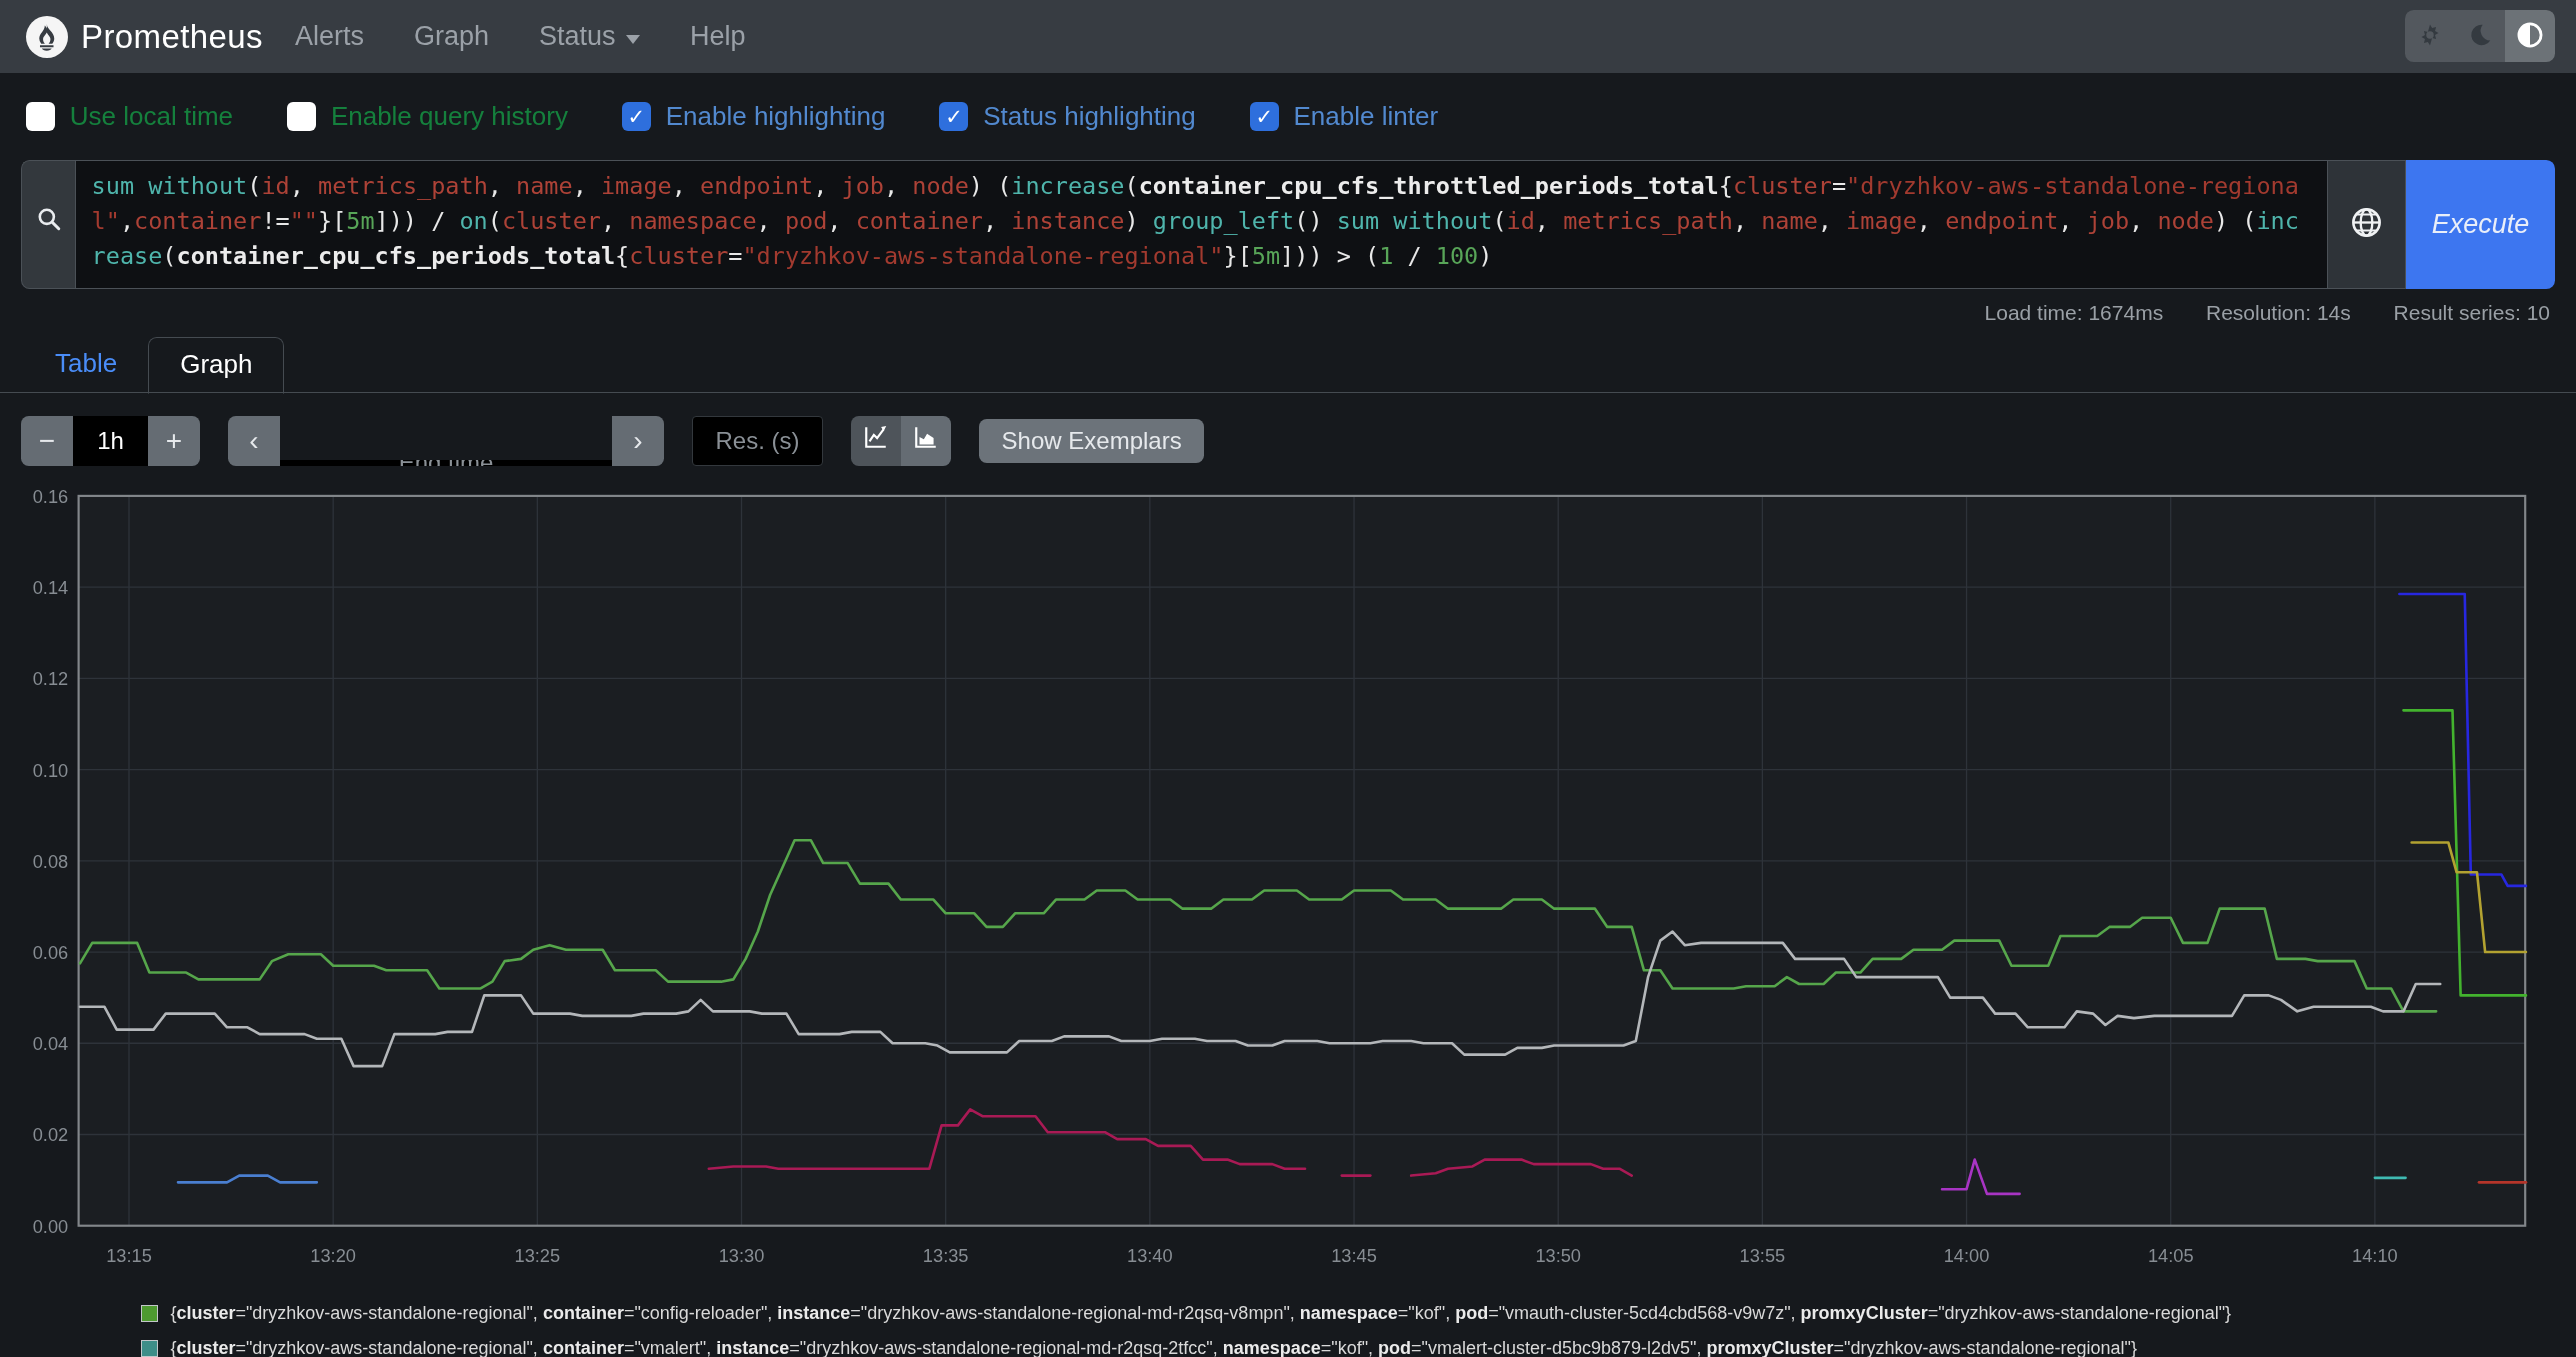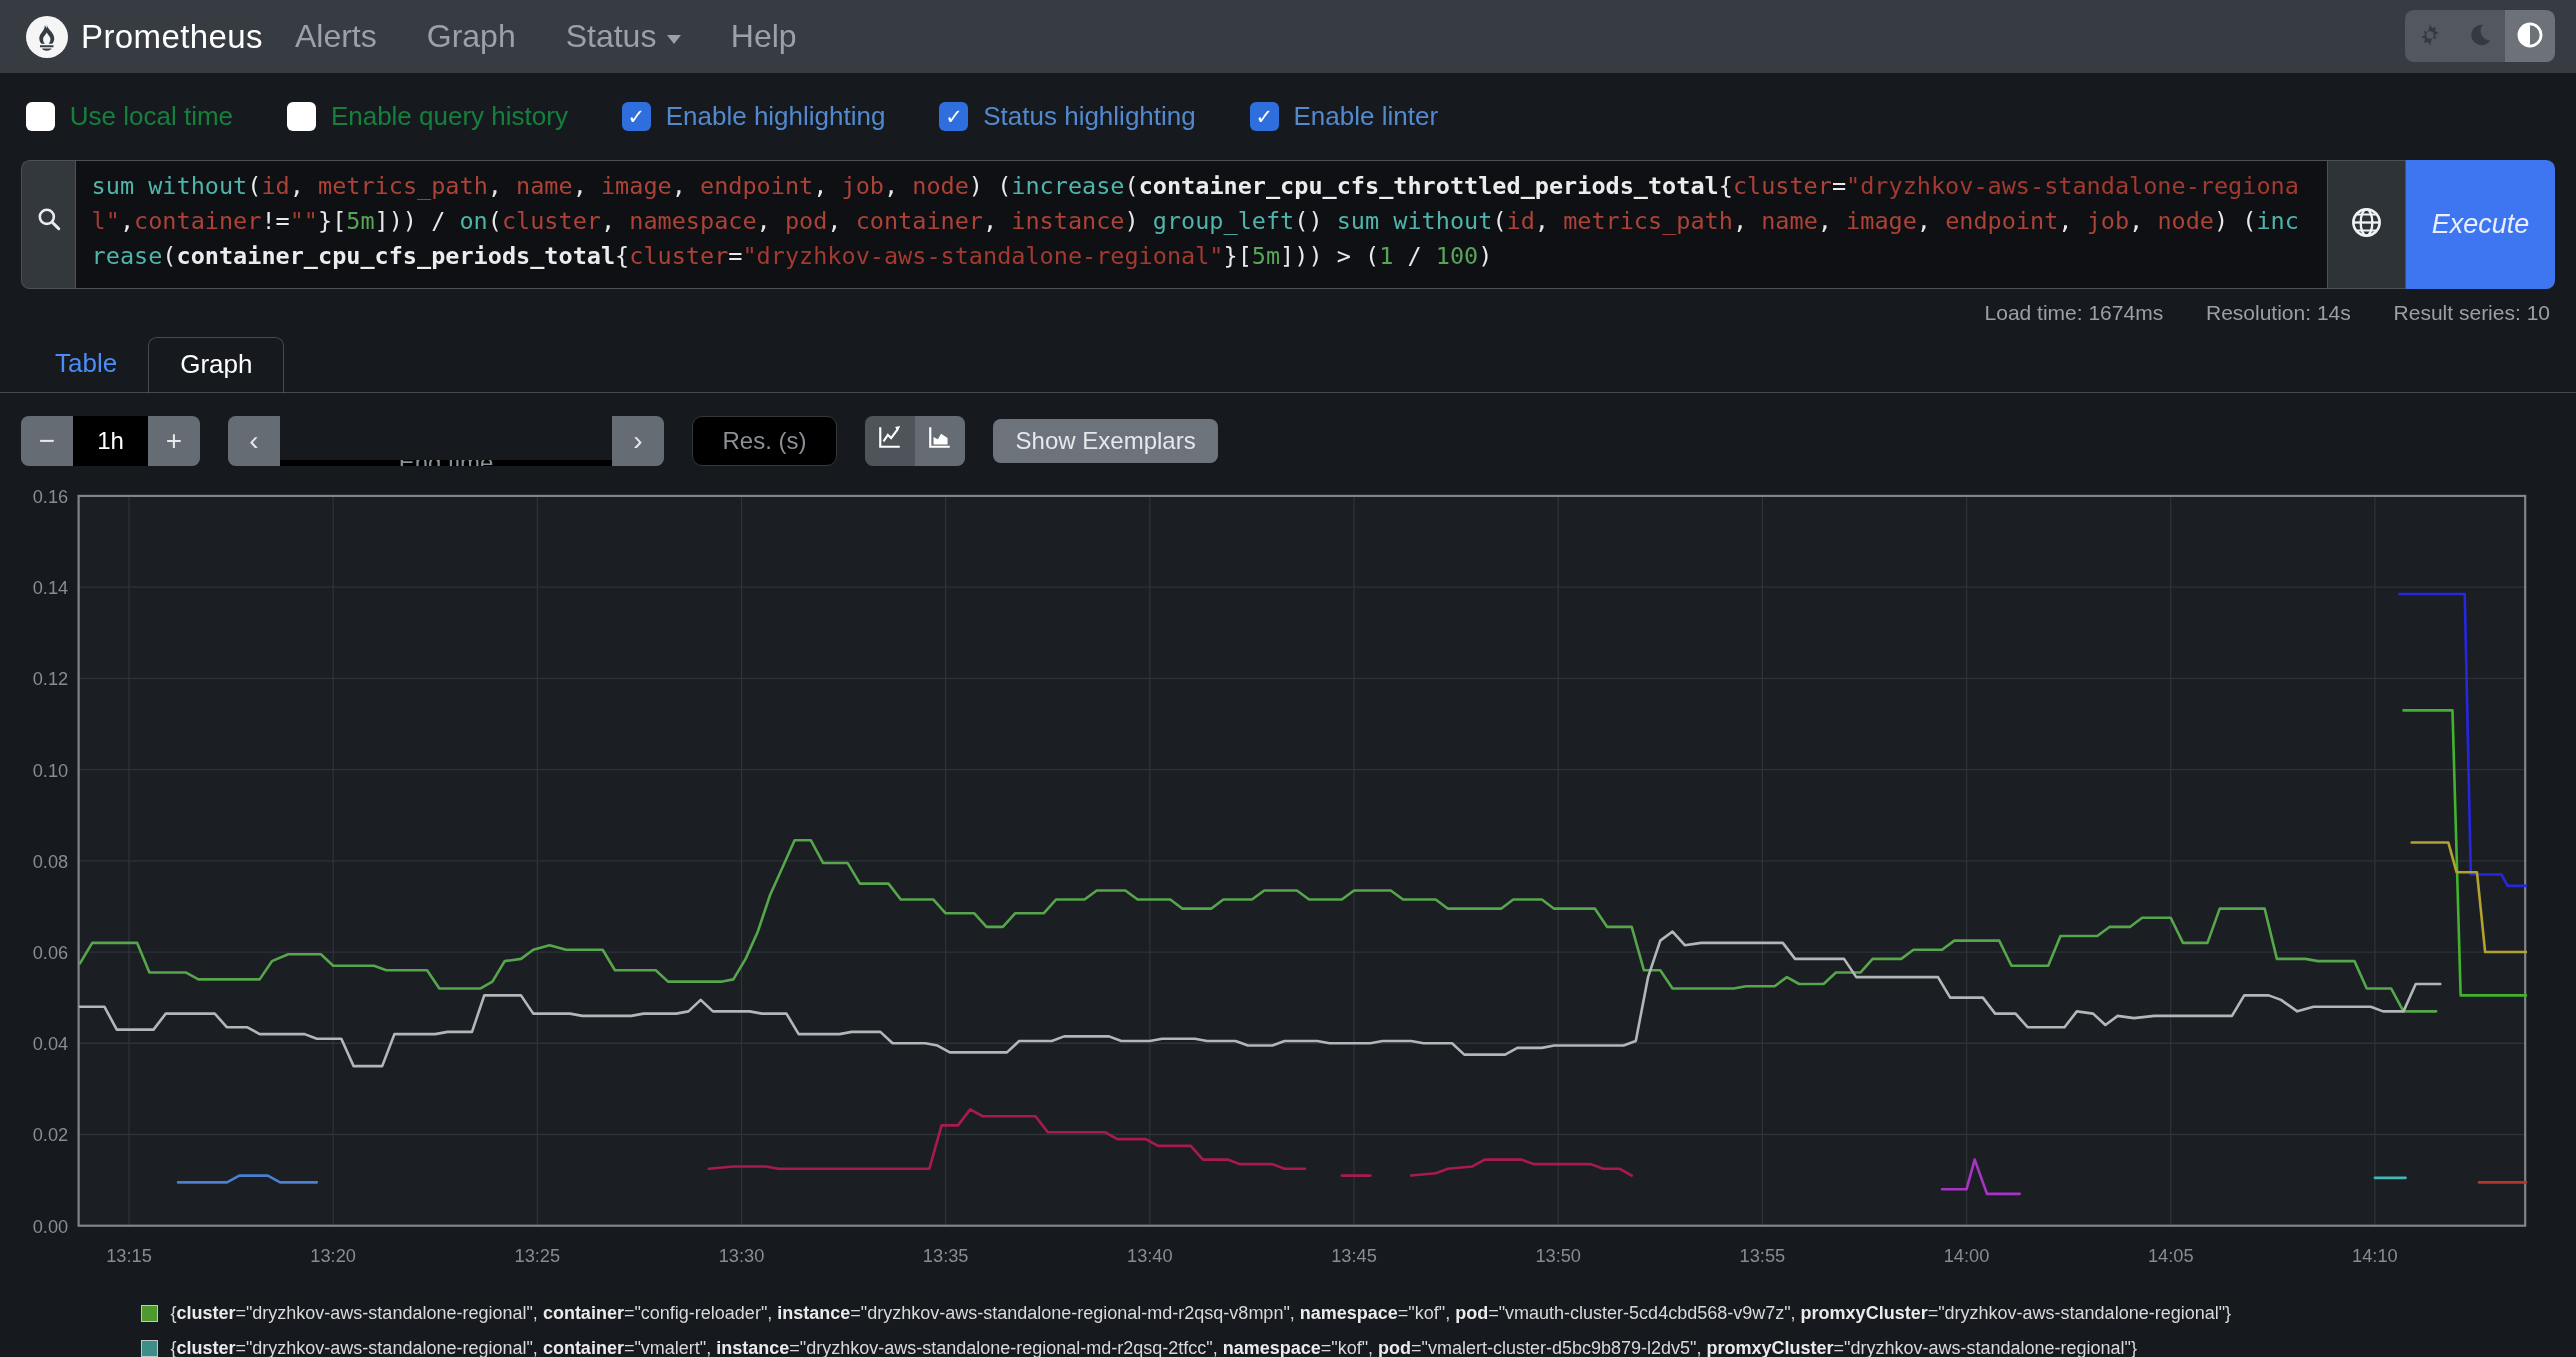--- a/index.html
+++ b/index.html
@@ -5,21 +5,21 @@
   * { margin:0; padding:0; box-sizing:border-box; }
   html,body { width:2576px; height:1358px; background:#16191d; overflow:hidden;
     font-family:"Liberation Sans","DejaVu Sans",sans-serif; color:#e9ecef; }
 
   
   .navbar { height:73px; background:#373c42; display:flex; align-items:center; padding:0 26px; position:relative; }
   .brand { display:flex; align-items:center; gap:13px; margin-right:32px; }
   .brand-logo { width:42px; height:42px; border-radius:50%; background:#f5f5f5; display:flex; align-items:center; justify-content:center; }
   .brand-name { font-size:33px; color:#ffffff; letter-spacing:0.4px; }
   .nav-links { display:flex; align-items:center; gap:50px; }
-  .nav-link { font-size:32px; color:#9ba1a8; text-decoration:none; cursor:pointer; display:flex; align-items:center; gap:10.4px; }
+  .nav-link { font-size:27px; color:#9ba1a8; text-decoration:none; cursor:pointer; display:flex; align-items:center; gap:10.4px; }
   .caret-down { width:0; height:0; border-left:7.8px solid transparent; border-right:7.8px solid transparent; border-top:9.6px solid #9ba1a8; display:inline-block; margin-top:5.2px; }
   .theme-toggle { position:absolute; right:21px; top:10.4px; display:flex; border-radius:8.7px; overflow:hidden; }
   .theme-btn { width:50px; height:52px; background:#53585e; display:flex; align-items:center; justify-content:center; cursor:pointer; }
   .theme-btn.active { background:#6c7277; }
 
   
   .opts-row { display:flex; align-items:center; gap:54px; padding:28px 26px 22.6px 26px; }
   .opt { display:flex; align-items:center; gap:14.8px; cursor:pointer; }
   .opt .box { width:29px; height:29px; border-radius:6px; background:#ffffff; display:flex; align-items:center; justify-content:center; }
   .opt.checked .box { background:#2e6fdd; }
@@ -52,21 +52,21 @@
   .tab-graph { color:#ffffff; border:1.7px solid #454b51; border-bottom:1.7px solid #16191d; border-radius:8.7px 8.7px 0 0; margin-bottom:-1.7px; }
 
   
   .toolbar { display:flex; align-items:center; gap:28px; margin:22.6px 0 0 21px; height:50px; }
   .grp { display:flex; height:50px; border-radius:7.8px; overflow:hidden; }
   .gbtn { background:#656c73; color:#e6e9ec; border:none; font-size:28px; width:52px; display:flex; align-items:center; justify-content:center; cursor:pointer; font-family:inherit; }
   .ginput { background:#000; border:none; color:#fff; font-size:24px; text-align:center; font-family:inherit; outline:none; }
   .ginput::placeholder { color:#8a9096; }
   .duration { width:75px; }
   .endtime { width:332px;margin-top:44px; }
-  .res-input { width:145px; height:50px; border-radius:10px; border:1.7px solid #33383d; }
+  .res-input { width:131px; height:50px; border-radius:4px; border:1.7px solid #33383d; }
   .charttype .gbtn { width:50px; }
   .charttype .gbtn.active { background:#4e545a; }
   .exemplars { height:44px; padding:0 22.6px; background:#6c737a; border:none; border-radius:7.8px; color:#e6e9ec; font-size:24px; cursor:pointer; font-family:inherit; }
 
   
   .chart-wrap { margin-top:15.6px; }
   .axis-text { font-family:"Liberation Sans","DejaVu Sans",sans-serif; font-size:21px; fill:#878d93; }
 
   
   .legend { margin:3.5px 130px 0 141px; }

